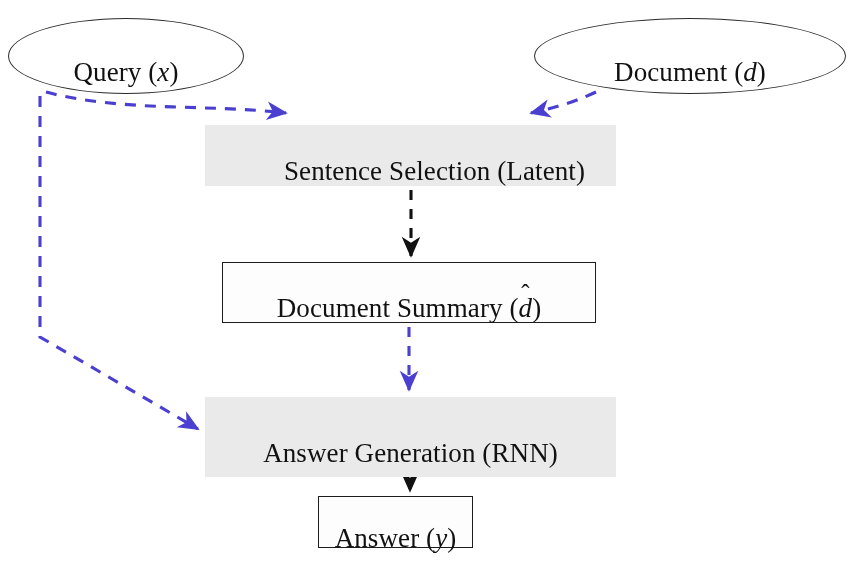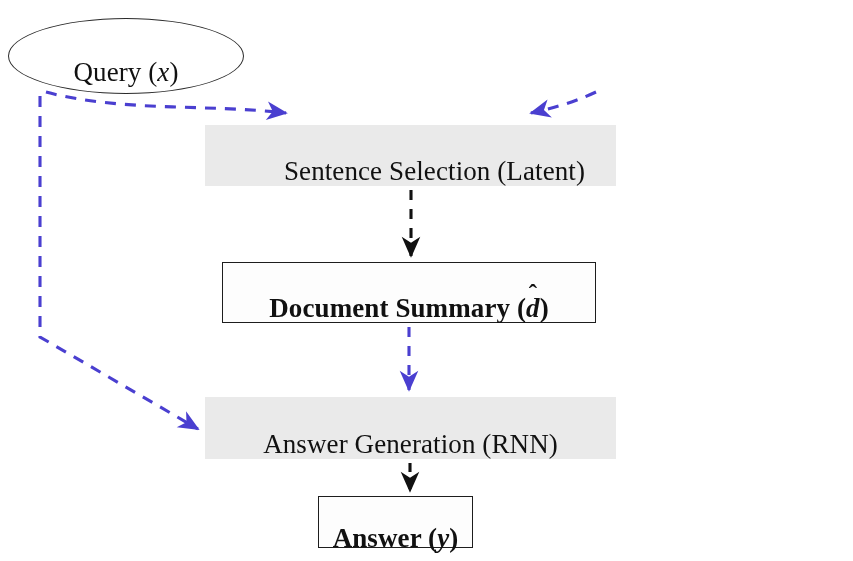--- a/index.html
+++ b/index.html
@@ -37,21 +37,20 @@
     border-radius: 50%;
     background: #ffffff;
   }
   .node-box-filled {
     background: #eaeaea;
     border: none;
   }
   .node-box-outlined {
     background: #fdfdfd;
     border: 1.7px solid #1d1d1d;
-    font-weight: bold;
   }
   .label {
     font-size: 27px;
     line-height: 1;
     letter-spacing: 0.1px;
     margin-top: 32px;
   }
   .label .sym {
     font-style: italic;
   }
@@ -64,21 +63,21 @@
     top: -0.52em;
     left: 50%;
     transform: translateX(-50%);
     font-style: normal;
     font-size: 0.92em;
   }
   #ellipse-query  { left: 8px;   top: 18px;  width: 236px; height: 76px; }
   #ellipse-doc    { left: 534px; top: 18px;  width: 312px; height: 76px; }
   #box-sentence   { left: 205px; top: 125px; width: 411px; height: 61px; padding-left: 48px; }
   #box-summary    { left: 222px; top: 262px; width: 374px; height: 61px; }
-  #box-answergen  { left: 205px; top: 397px; width: 411px; height: 62px; }
+  #box-answergen  { left: 205px; top: 397px; width: 411px; height: 80px; }
   #box-answer     { left: 318px; top: 496px; width: 155px; height: 52px; }
 </style>
 </head>
 <body>
 
 <div id="canvas">
 
   <svg id="wires" viewBox="0 0 853 561" xmlns="http://www.w3.org/2000/svg">
     <defs>
       <marker id="ah-blue" markerWidth="9" markerHeight="9" refX="6.6" refY="3.4" orient="auto" markerUnits="strokeWidth">
@@ -99,20 +98,23 @@
 
     <path d="M 40,96 L 40,337 L 198,429" fill="none" stroke="#4a3fd0" stroke-width="3.1" stroke-dasharray="11,9" stroke-linecap="butt" stroke-linejoin="miter" marker-end="url(#ah-blue)"></path>
 
     <path d="M 410,463 L 410,491" fill="none" stroke="#111111" stroke-width="3.1" stroke-dasharray="9,8" stroke-linecap="butt" marker-end="url(#ah-black)"></path>
   </svg>
 
   <div id="ellipse-query" class="node node-ellipse">
     <span class="label"><span>Query (</span><span class="sym">x</span><span>)</span></span>
   </div>
 
+  <div id="ellipse-doc" class="node node-ellipse">
+    <span class="label"><span>Document (</span><span class="sym">d</span><span>)</span></span>
+  </div>
 
   <div id="box-sentence" class="node node-box-filled">
     <span class="label">Sentence Selection (Latent)</span>
   </div>
 
   <div id="box-summary" class="node node-box-outlined">
     <span class="label"><span>Document Summary (</span><span class="hat-wrap"><span class="hat">ˆ</span><span class="sym">d</span></span><span>)</span></span>
   </div>
 
   <div id="box-answergen" class="node node-box-filled">

